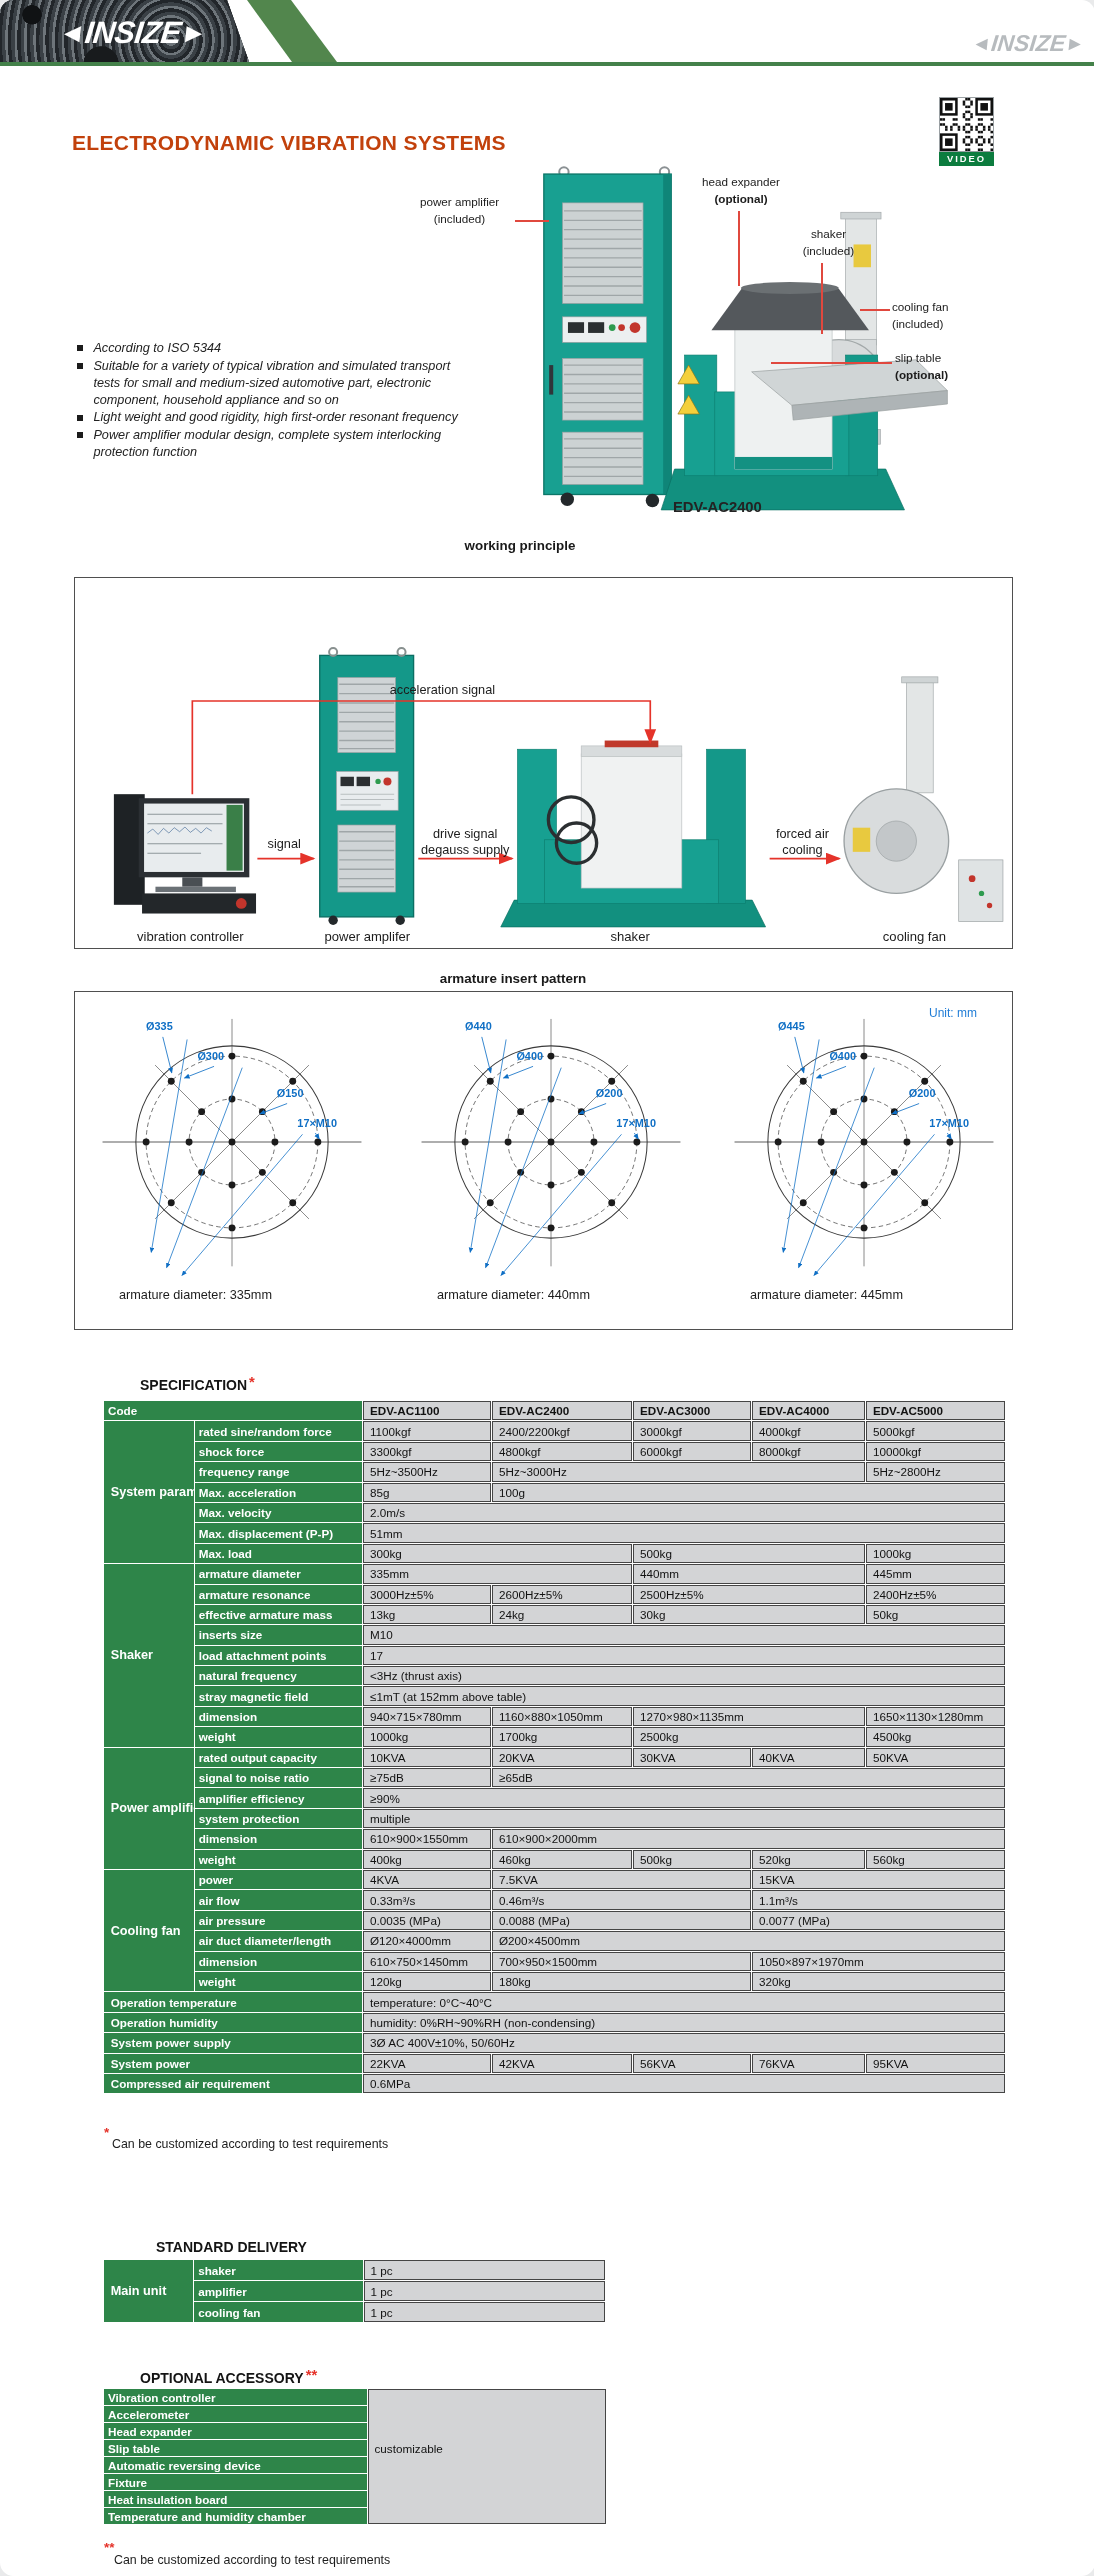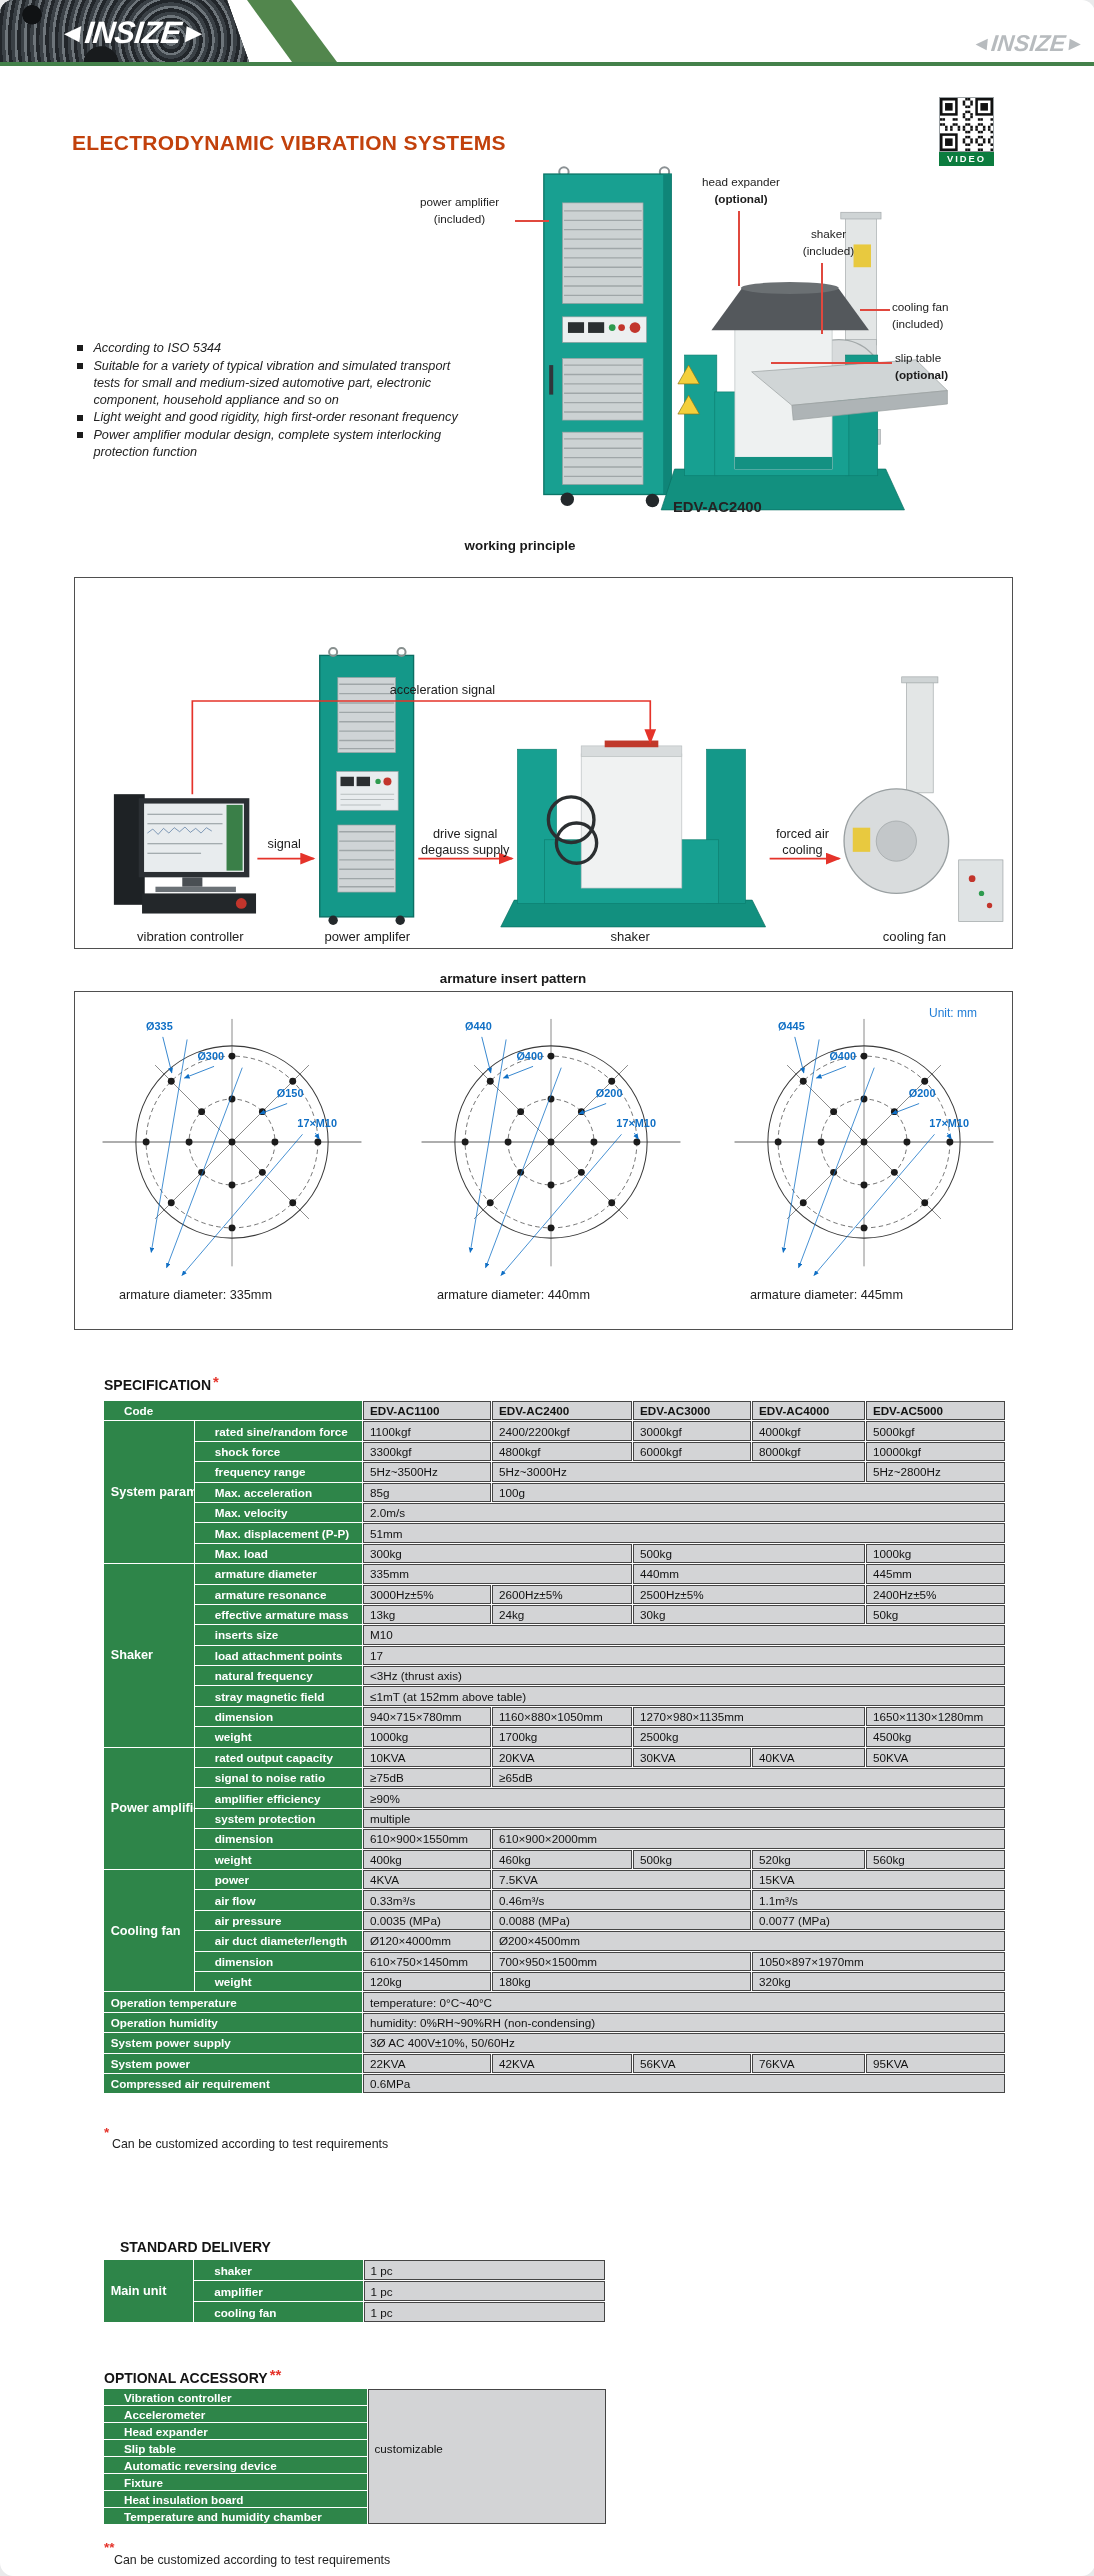--- a/index.html
+++ b/index.html
@@ -45,30 +45,30 @@
   .cline{position:absolute;background:#e0483e;}
   .model{position:absolute;left:673px;top:499px;font-size:14.8px;font-weight:bold;color:#232323;}
   
   .panel-title{position:absolute;font-size:13.4px;font-weight:bold;color:#191919;width:268px;text-align:center;}
   .panel{position:absolute;border:1.3px solid #4f4f4f;background:#fff;}
   .wp-svg{position:absolute;left:0;top:0;width:936px;height:370px;}
   .ap-svg{position:absolute;width:282px;height:282px;}
   .ap-caption{position:absolute;width:228px;text-align:left;font-size:12.7px;color:#1d1d1d;}
   .unit{position:absolute;left:929px;top:1006px;font-size:12px;color:#1f7cd6;}
   
-  .sec-h{position:absolute;font-size:14px;font-weight:bold;color:#141414;}
+  .sec-h{position:absolute;font-size:14px;font-weight:bold;color:#141414;margin-left:36px;}
   .star{color:#e5332a;font-weight:bold;}
   .sec-h .star{font-size:14.8px;vertical-align:2.7px;margin-left:2px;}
   .fn-star{position:absolute;color:#e5332a;font-weight:bold;font-size:13.4px;}
   .fn-text{position:absolute;font-size:12.4px;color:#1d1d1d;}
   
   table.grid{position:absolute;border-collapse:separate;border-spacing:1.7px;table-layout:fixed;}
   table.grid td{height:19.4px;overflow:hidden;white-space:nowrap;}
   td.g{background:#2e8549;color:#fff;font-weight:bold;font-size:12.7px;padding-left:6.7px;}
-  td.lbl{background:#2e8549;color:#fff;font-weight:bold;font-size:11.7px;padding-left:20px;}
+  td.lbl{background:#2e8549;color:#fff;font-weight:bold;font-size:11.7px;padding-left:4px;}
   td.d{background:#d3d4d6;border:0.7px solid #454545;font-size:11.7px;color:#121212;padding-left:6px;}
   td.d.b{font-weight:bold;}
   #sd-table td{height:20px;}
   #oa-table td{height:16px;}
   #oa-table td.val{vertical-align:middle;padding-bottom:17.4px;}
 </style>
 </head>
 <body>
 
 <div class="page">

